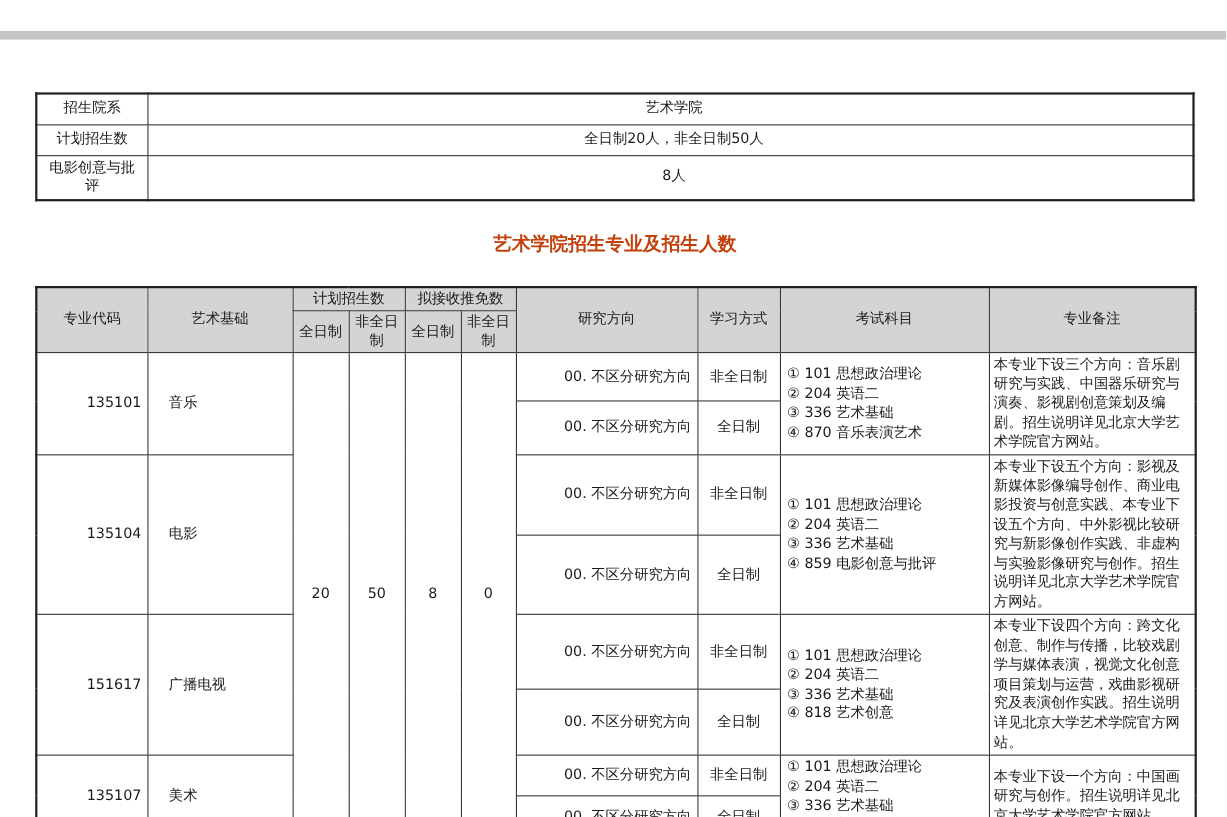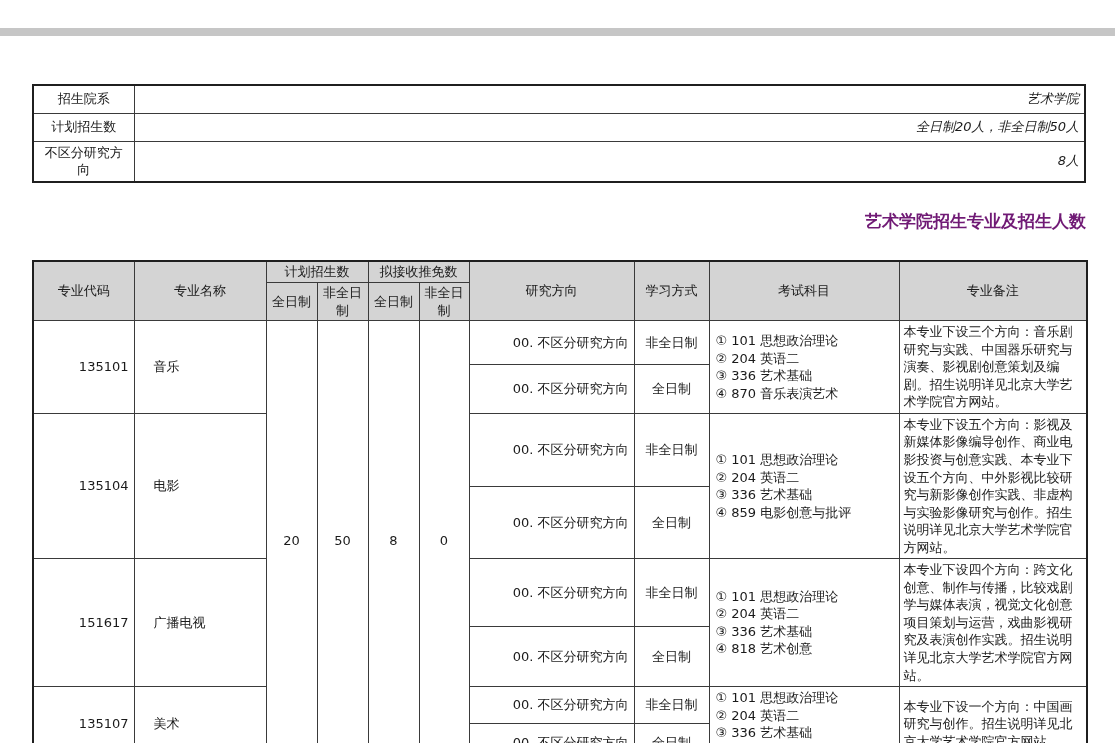--- a/index.html
+++ b/index.html
@@ -47,36 +47,35 @@
   table.t1, table.t2 { border: 2px solid #1f1f1f; }
 
   
   .t1 { margin-top: 48px; }
   .t1 td.label {
     text-align: center;
     vertical-align: middle;
     width: 101px;
   }
   .t1 td.value {
-    text-align: right;
+    text-align: center;
     vertical-align: middle;
     padding-left: 12px;
-    font-style: italic;
   }
   .t1 tr.ir  { height: 28px; }
   .t1 tr.irl { height: 37px; }
 
   
   .section-title {
     margin-top: 27px;
     width: 1054px;
-    text-align: right;
+    text-align: center;
     font-size: 17px;
     font-weight: bold;
-    color: #701a75;
+    color: #c2410c;
   }
 
   
   .t2 { margin-top: 27px; }
   .t2 thead th {
     background: #d4d4d4;
     text-align: center;
     vertical-align: middle;
     padding: 1px 2px;
   }
@@ -112,21 +111,21 @@
       <tbody>
           <tr class="ir">
         <td class="label">招生院系</td>
         <td class="value">艺术学院</td>
       </tr>
       <tr class="ir">
         <td class="label">计划招生数</td>
         <td class="value">全日制20人，非全日制50人</td>
       </tr>
       <tr class="ir">
-        <td class="label">不区分研究方向</td>
+        <td class="label">电影创意与批评</td>
         <td class="value">8人</td>
       </tr>
     </tbody>
       </table>
 
     <div class="section-title">艺术学院招生专业及招生人数</div>
 
     <table class="t2">
       <colgroup>
         <col style="width:101px">
@@ -136,21 +135,21 @@
         <col style="width:51px">
           <col style="width:50px">
         <col style="width:165px">
           <col style="width:75px">
         <col style="width:190px">
           <col style="width:188px">
       </colgroup>
       <thead>
         <tr class="hr1">
           <th rowspan="2">专业代码</th>
-          <th rowspan="2">专业名称</th>
+          <th rowspan="2">艺术基础</th>
           <th colspan="2">计划招生数</th>
           <th colspan="2">拟接收推免数</th>
           <th rowspan="2">研究方向</th>
           <th rowspan="2">学习方式</th>
           <th rowspan="2">考试科目</th>
           <th rowspan="2">专业备注</th>
         </tr>
         <tr class="hr2">
           <th>全日制</th>
           <th>非全日制</th>

